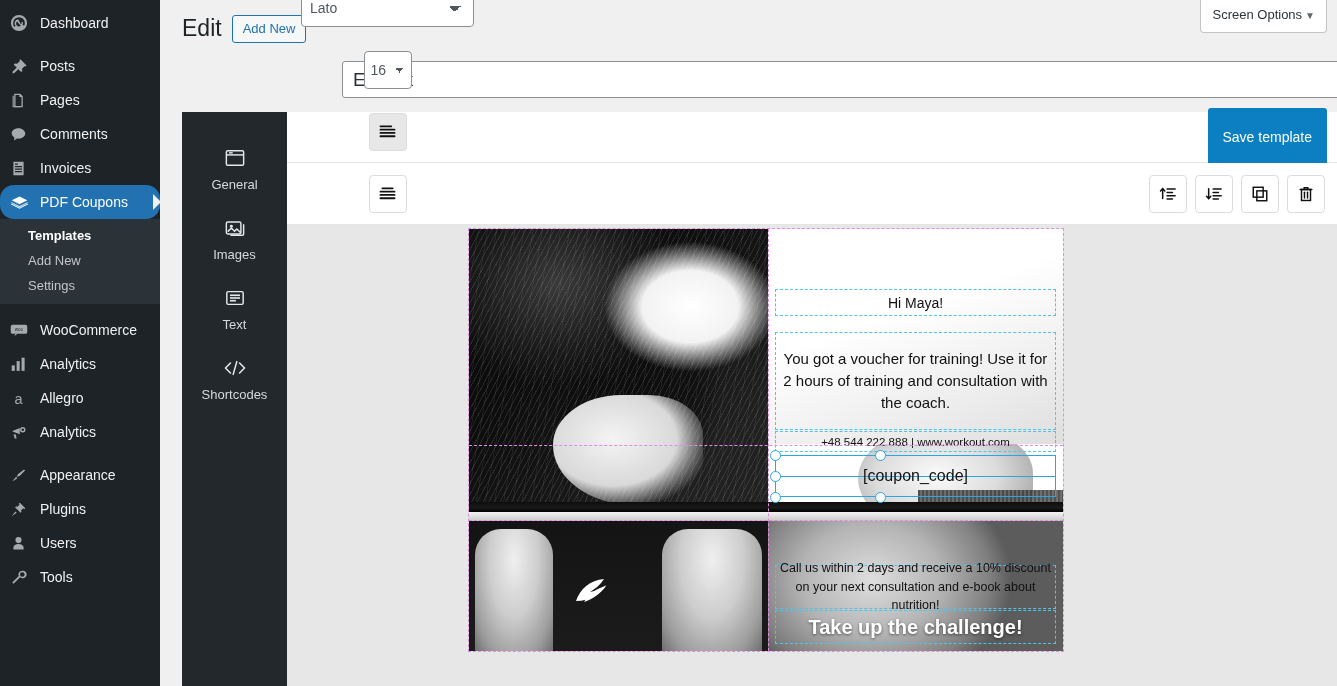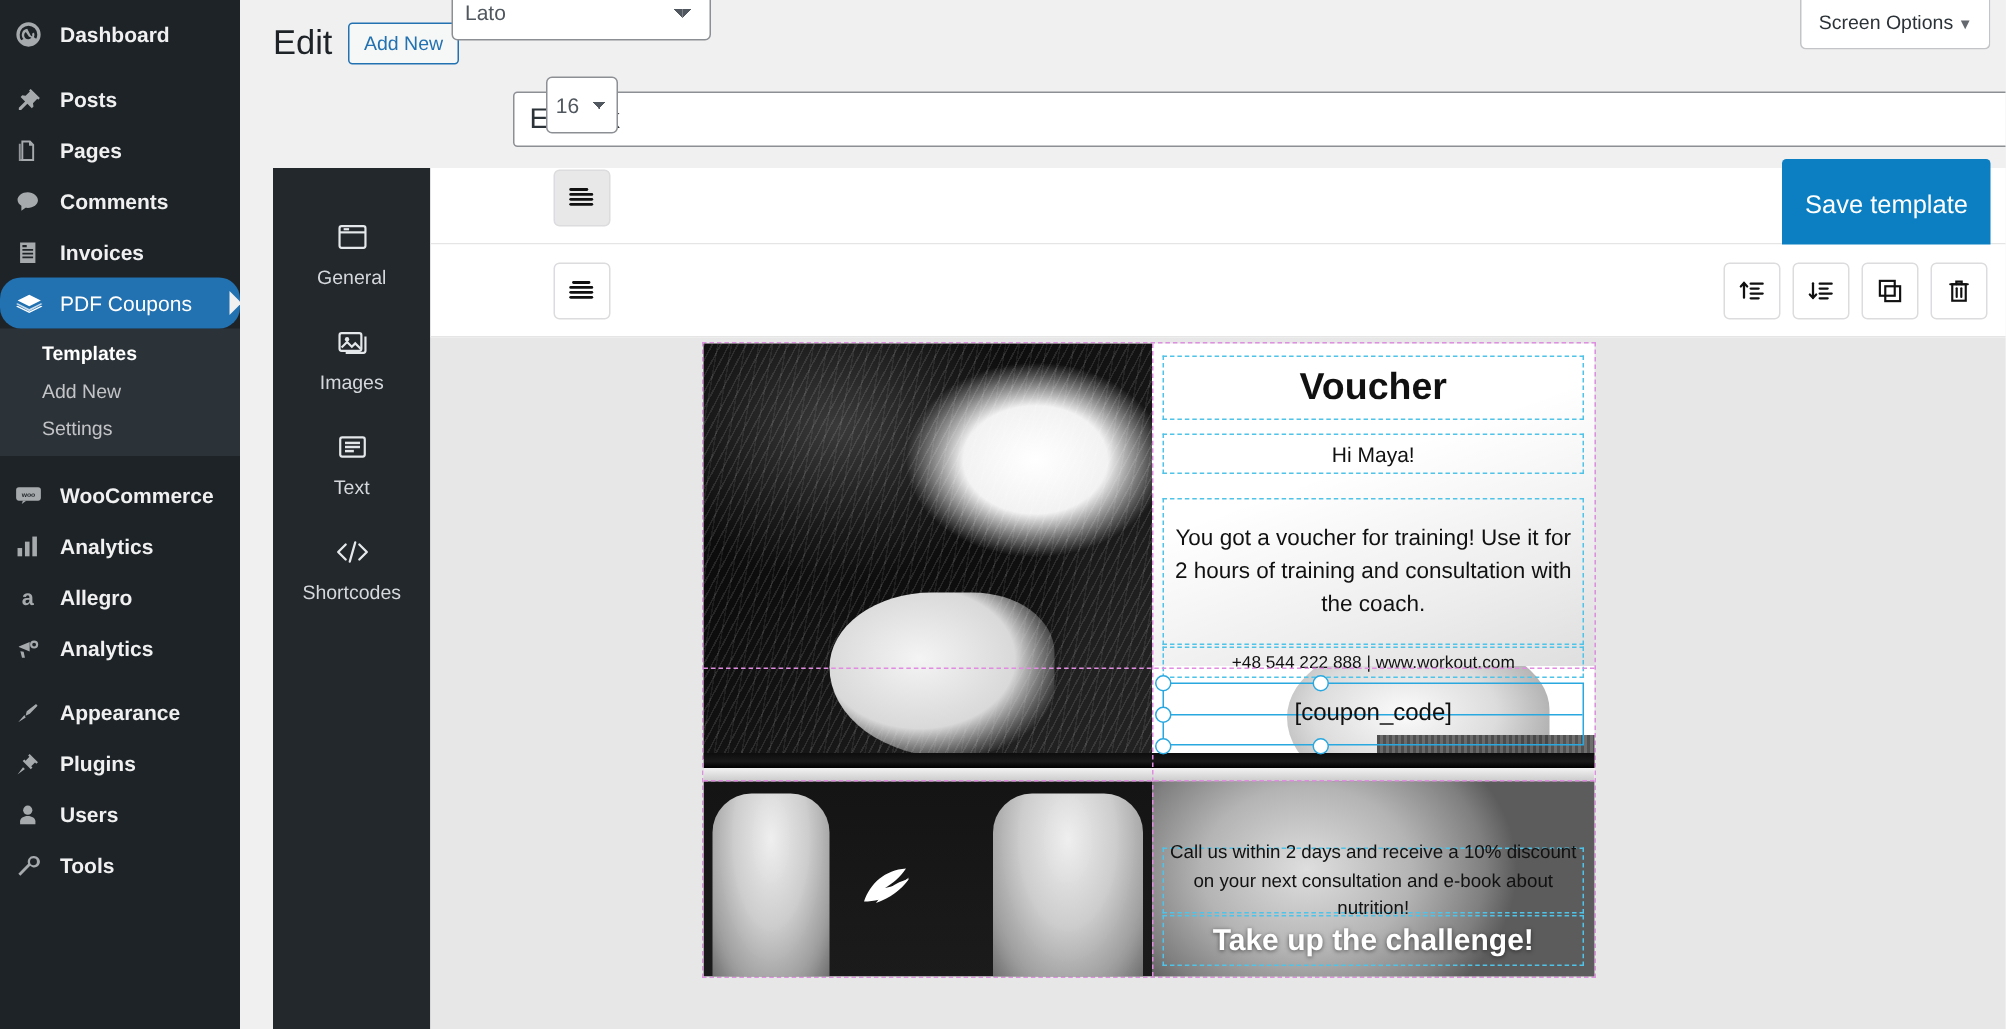--- a/index.html
+++ b/index.html
@@ -21,21 +21,20 @@
     overflow: hidden;
   }
   .menu-item {
     display: flex; align-items: center;
     height: 34px;
     padding: 0 0 0 10px;
     font-size: 14px;
     color: #f0f0f1;
     cursor: pointer;
     position: relative;
-    font-weight: bold;
   }
   .menu-item .mi-icon {
     width: 30px; height: 20px;
     display: flex; align-items: center; justify-content: flex-start;
     color: #a7aaad;
     flex: 0 0 30px;
   }
   .menu-item .mi-label { white-space: nowrap; }
   .menu-item.current {
     background: #2271b1; color: #fff; font-weight: 400; border-radius: 14px;
@@ -134,21 +133,21 @@
   }
   .editor-topbar {
     height: 51px; background: #fff;
     display: flex; align-items: center; justify-content: flex-end;
     padding-right: 12px;
     border-bottom: 1px solid #e5e5e5;
   }
   .save-btn {
     background: #0b7fc1; color: #fff;
     border: none; border-radius: 3px;
-    font-size: 17px; padding: 21px 15px;
+    font-size: 14px; padding: 21px 15px;
     cursor: pointer;
     font-family: "Liberation Sans", sans-serif;
   }
 
   .editor-toolbar {
     height: 62px; background: #fff;
     display: flex; align-items: center;
     padding: 0 14px;
     border-bottom: 1px solid #e5e5e5;
   }
@@ -699,21 +698,20 @@
             <div class="right-photo">
               <div class="rp-top-white"></div>
               <div class="rp-arm"></div>
               <div class="rp-grip"></div>
               <div class="rp-bar-dark"></div>
               <div class="rp-bar-light"></div>
               <div class="rp-body"></div>
             </div>
             <div class="grad-overlay"></div>
 
-            <div class="box b-title">Voucher</div>
             <div class="box b-greet">Hi Maya!</div>
             <div class="box b-body">You got a voucher for training! Use it for 2 hours of training and consultation with the coach.</div>
             <div class="box b-contact">+48 544 222  888 | www.workout.com</div>
 
             <div class="sel-box">
               <div class="sel-mid"></div>
               <div class="sel-text">[coupon_code]</div>
               <span class="handle h-tl"></span>
               <span class="handle h-tr"></span>
               <span class="handle h-ml"></span>

